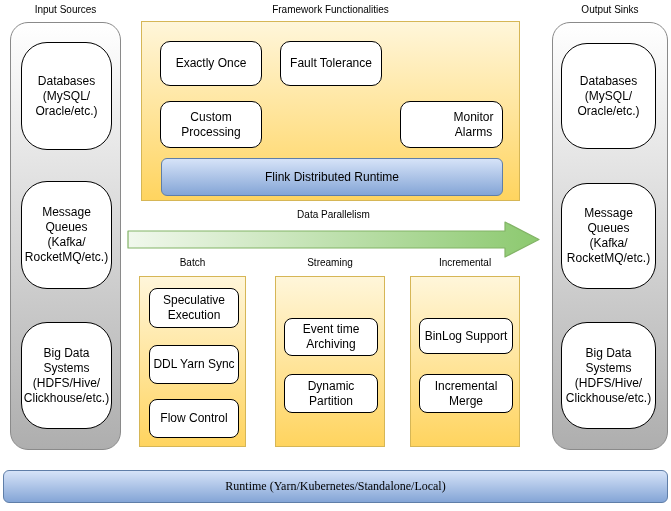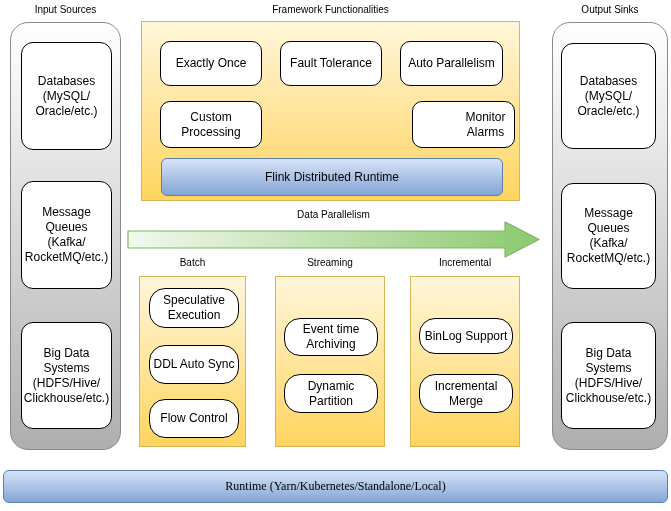--- a/index.html
+++ b/index.html
@@ -17,23 +17,23 @@
   }
   .yellow-container{
     background:linear-gradient(#fff6da,#ffd45f);
     border:1px solid #d6b656;
   }
   .white-box{
     background:#ffffff;border:1px solid #000000;
     display:flex;align-items:center;justify-content:center;
     text-align:center;font-size:12px;line-height:15px;white-space:pre-line;
   }
-  .round14{border-radius:12px;}
+  .round14{border-radius:26px;}
   .round10{border-radius:10px;}
-  .round8{border-radius:16px;}
+  .round8{border-radius:8px;}
   .blue-bar{
     background:linear-gradient(#d6e3f8,#84a5d6);
     border:1px solid #5f7ea8;border-radius:6px;
     display:flex;align-items:center;justify-content:center;
     font-size:12px;text-align:center;
   }
 </style>
 </head>
 <body>
 
@@ -53,24 +53,23 @@
 RocketMQ/etc.)</div>
     <div class="abs white-box round14" style="left:10px;top:299px;width:91px;height:107px;">Big Data
 Systems
 (HDFS/Hive/
 Clickhouse/etc.)</div>
   </div>
 
   <div class="abs yellow-container" style="left:141px;top:21px;width:379px;height:180px;">
     <div class="abs white-box round10" style="left:138px;top:19px;width:102px;height:45px;">Fault Tolerance</div>
     <div class="abs white-box round10" style="left:18px;top:19px;width:102px;height:45px;">Exactly Once</div>
-    <div class="abs white-box round10" style="left:258px;top:19px;width:103px;height:45px;">Auto Parallelism</div>
     <div class="abs white-box round10" style="left:18px;top:79px;width:102px;height:47px;">Custom
 Processing</div>
-    <div class="abs white-box round10" style="left:270px;top:79px;width:103px;height:47px;padding-left:44px;">Monitor Alarms</div>
+    <div class="abs white-box round10" style="left:258px;top:79px;width:103px;height:47px;padding-left:44px;">Monitor Alarms</div>
     <div class="abs blue-bar" style="left:19px;top:136px;width:342px;height:38px;">Flink Distributed Runtime</div>
   </div>
 
   <div class="abs section-title" style="left:127px;top:207px;width:413px;">Data Parallelism</div>
   <svg class="abs" style="left:127px;top:221px;" width="413" height="37" viewBox="0 0 413 37">
     <defs>
       <linearGradient id="greenGrad" x1="0" y1="0" x2="1" y2="0">
         <stop offset="0" stop-color="#f1f8ed"></stop>
         <stop offset="1" stop-color="#8cc96f"></stop>
       </linearGradient>
@@ -78,21 +77,21 @@
     <polygon points="1,10 378,10 378,1 412,18.5 378,36 378,27 1,27" fill="url(#greenGrad)" stroke="#82b366" stroke-width="1.2" stroke-linejoin="round"></polygon>
   </svg>
 
   <div class="abs section-title" style="left:139px;top:255px;width:107px;">Batch</div>
   <div class="abs section-title" style="left:275px;top:255px;width:110px;">Streaming</div>
   <div class="abs section-title" style="left:410px;top:255px;width:110px;">Incremental</div>
 
   <div class="abs yellow-container" style="left:139px;top:276px;width:107px;height:171px;">
     <div class="abs white-box round8" style="left:9px;top:11px;width:90px;height:40px;">Speculative
 Execution</div>
-    <div class="abs white-box round8" style="left:9px;top:68px;width:90px;height:39px;">DDL Auto Sync</div>
+    <div class="abs white-box round8" style="left:9px;top:68px;width:90px;height:39px;">DDL Yarn Sync</div>
     <div class="abs white-box round8" style="left:9px;top:122px;width:90px;height:39px;">Flow Control</div>
   </div>
 
   <div class="abs yellow-container" style="left:275px;top:276px;width:110px;height:171px;">
     <div class="abs white-box round8" style="left:8px;top:41px;width:94px;height:38px;">Event time
 Archiving</div>
     <div class="abs white-box round8" style="left:8px;top:97px;width:94px;height:39px;">Dynamic Partition</div>
   </div>
 
   <div class="abs yellow-container" style="left:410px;top:276px;width:110px;height:171px;">

